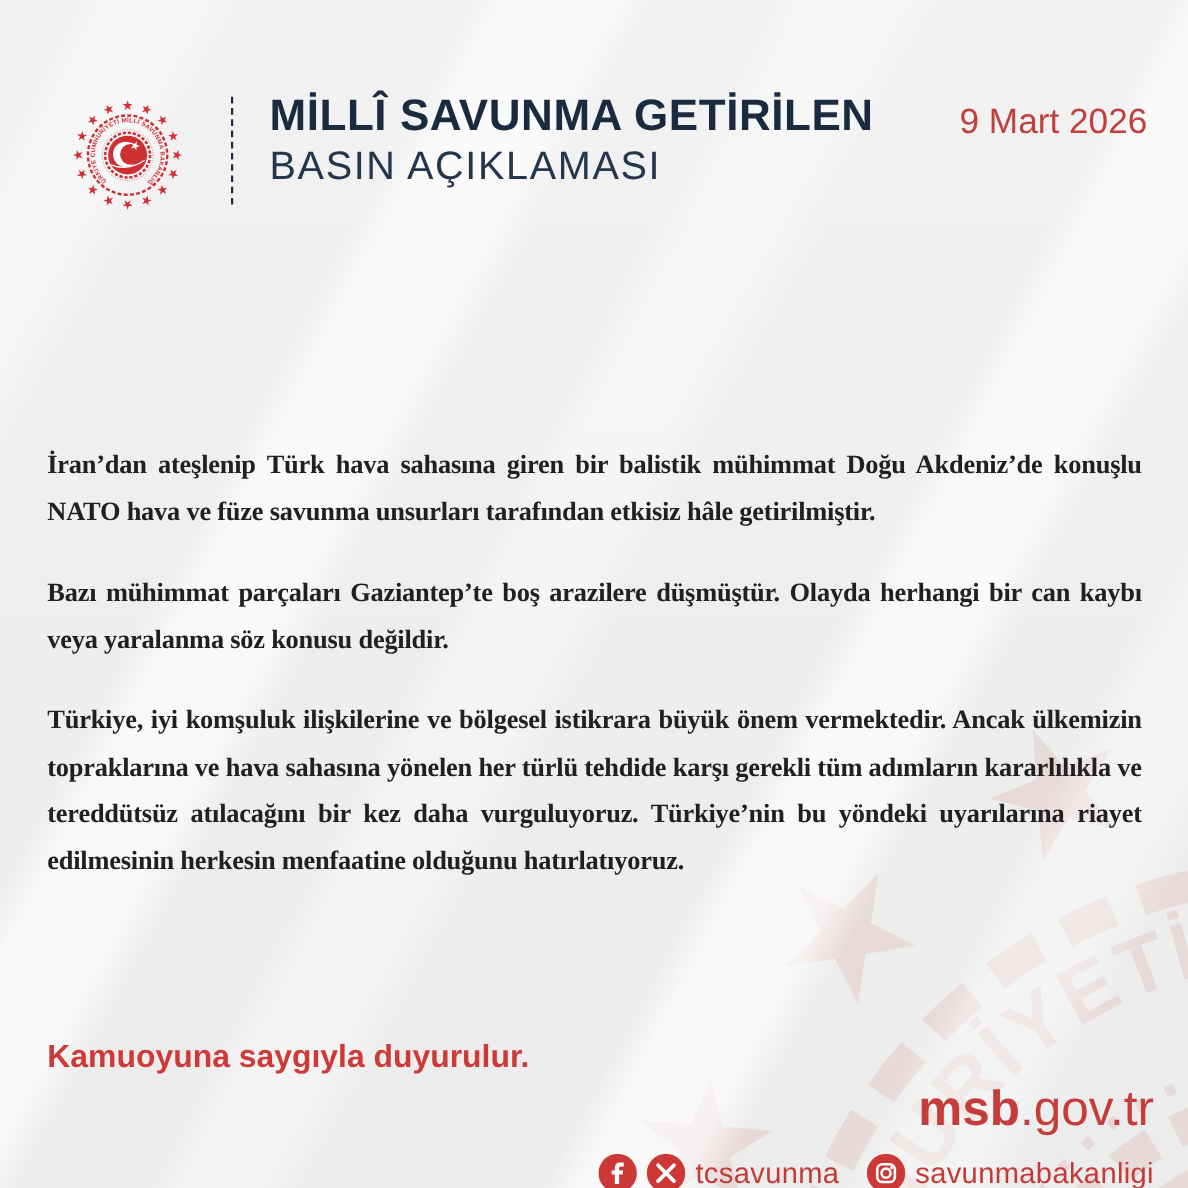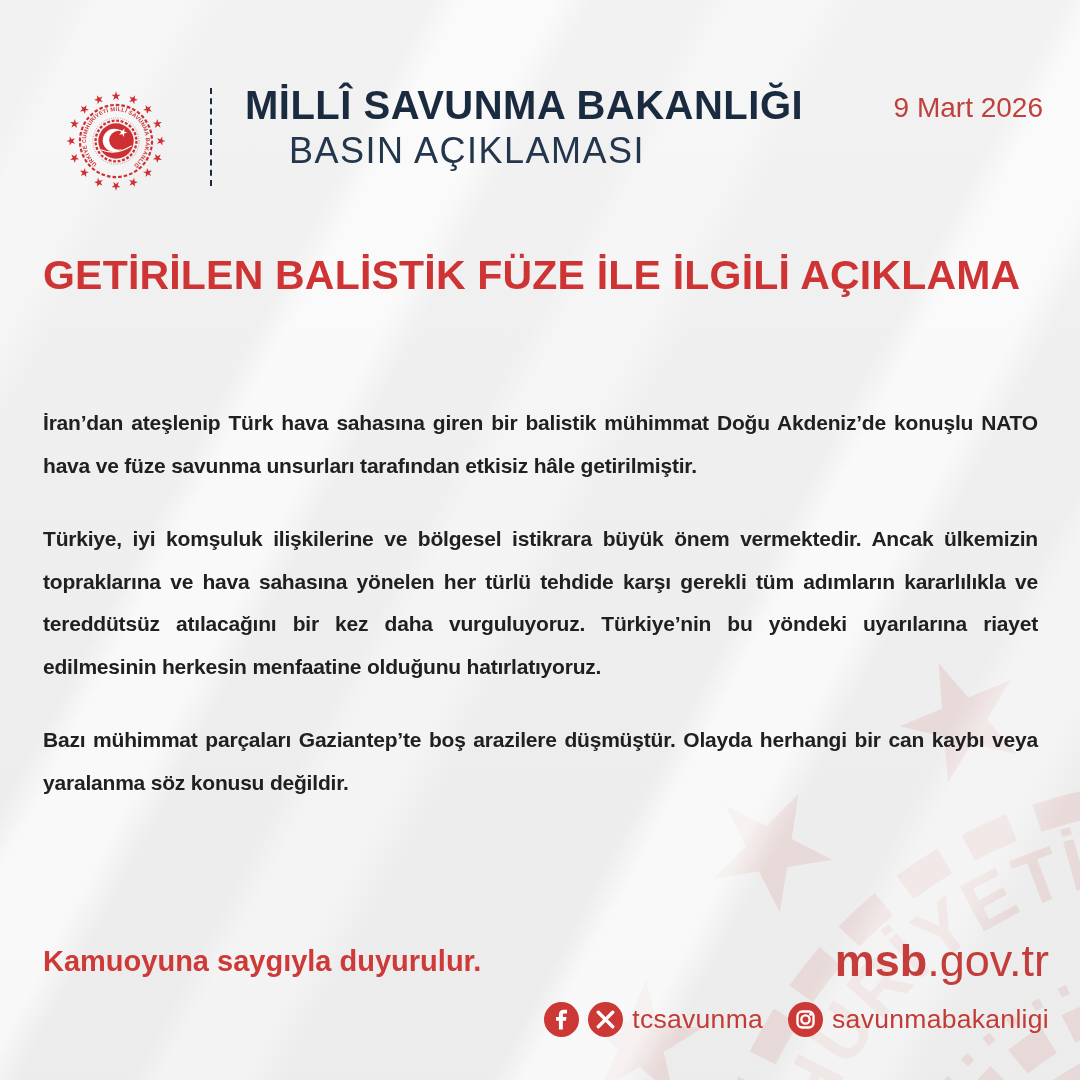--- a/index.html
+++ b/index.html
@@ -22,34 +22,34 @@
     position:absolute;left:290px;top:370px;width:1800px;height:1800px;
     z-index:1;color:#c0392b;opacity:.10;pointer-events:none;
   }
   .content{position:absolute;inset:0;z-index:3;}
   
   .header{position:absolute;left:43px;top:62px;right:37px;height:165px;}
   .logo{position:absolute;left:5px;top:11px;width:136px;height:136px;color:#ce2f33;}
   .hdr-divider{position:absolute;left:167px;top:26px;height:98px;width:0;border-left:2.5px dashed #1b2b3f;}
   .hdr-text{position:absolute;left:202px;top:20px;color:#1b2b3f;}
   .ministry{font-size:40px;font-weight:700;letter-spacing:.5px;line-height:46px;}
-  .subtitle{font-size:36px;font-weight:300;letter-spacing:1.5px;line-height:46px;color:#23364b;margin-left:44px;}
-  .date{position:absolute;right:0;top:30px;font-size:28px;font-weight:500;color:#c0403c;}
+  .subtitle{font-size:36px;font-weight:300;letter-spacing:1.5px;line-height:46px;color:#23364b;}
+  .date{position:absolute;right:0;top:30px;font-size:32px;font-weight:500;color:#c0403c;}
   
   .headline{position:absolute;left:43px;top:249px;right:30px;margin:0;
     color:#ce3434;font-size:41px;font-weight:800;letter-spacing:.2px;line-height:52px;}
   .headline span{display:block;}
   
   .bodytext{position:absolute;left:43px;right:42px;top:402px;}
-  .bodytext p{margin:0 0 31px 0;font-size:21px;line-height:42.5px;font-weight:700;
-    color:#202022;text-align:justify;letter-spacing:-.2px;}
+  .bodytext p{margin:0 0 31px 0;font-size:24px;line-height:42.5px;font-weight:700;
+    color:#202022;text-align:justify;letter-spacing:-.2px;font-family:Liberation Serif, serif;}
   
   .closing{position:absolute;left:43px;top:945px;font-size:29px;font-weight:700;color:#cd3a37;}
   .footer{position:absolute;right:31px;top:938px;text-align:right;}
-  .website{font-size:45px;color:#c53d3a;line-height:45px;}
+  .website{font-size:45px;color:#c53d3a;line-height:45px;margin-top:47px;}
   .website .wb{font-weight:800;}
   .website .wr{font-weight:400;}
   .social{margin-top:19px;display:flex;align-items:center;justify-content:flex-end;gap:9px;}
   .sicon{width:35px;height:35px;display:inline-block;}
   .sicon.ig{margin-left:16px;}
   .handle{font-size:26.5px;font-weight:500;color:#c43a36;letter-spacing:.3px;}
   .defs-svg{position:absolute;width:0;height:0;}
 </style>
 </head>
 <body>
@@ -102,34 +102,33 @@
   <div class="stripes"></div>
 
   <div class="content">
 
     <div class="header">
       <svg class="logo" viewBox="0 0 200 200">
           <use href="#seal"></use>
         </svg>
       <div class="hdr-divider"></div>
       <div class="hdr-text">
-        <div class="ministry">MİLLÎ SAVUNMA BAKANLIĞI</div>
+        <div class="ministry">MİLLÎ SAVUNMA GETİRİLEN</div>
         <div class="subtitle">BASIN AÇIKLAMASI</div>
       </div>
       <div class="date">9 Mart 2026</div>
     </div>
 
     <h1 class="headline">
-      <span>GETİRİLEN BALİSTİK FÜZE İLE İLGİLİ AÇIKLAMA</span>
     </h1>
 
     <div class="bodytext">
       <p>İran’dan ateşlenip Türk hava sahasına giren bir balistik mühimmat Doğu Akdeniz’de konuşlu NATO hava ve füze savunma unsurları tarafından etkisiz hâle getirilmiştir.</p>
+      <p>Bazı mühimmat parçaları Gaziantep’te boş arazilere düşmüştür. Olayda herhangi bir can kaybı veya yaralanma söz konusu değildir.</p>
       <p>Türkiye, iyi komşuluk ilişkilerine ve bölgesel istikrara büyük önem vermektedir. Ancak ülkemizin topraklarına ve hava sahasına yönelen her türlü tehdide karşı gerekli tüm adımların kararlılıkla ve tereddütsüz atılacağını bir kez daha vurguluyoruz. Türkiye’nin bu yöndeki uyarılarına riayet edilmesinin herkesin menfaatine olduğunu hatırlatıyoruz.</p>
-      <p>Bazı mühimmat parçaları Gaziantep’te boş arazilere düşmüştür. Olayda herhangi bir can kaybı veya yaralanma söz konusu değildir.</p>
     </div>
 
     <div class="closing">Kamuoyuna saygıyla duyurulur.</div>
 
     <div class="footer">
       <div class="website"><span class="wb">msb</span><span class="wr">.gov.tr</span></div>
       <div class="social">
         <span class="sicon">
           <svg viewBox="0 0 34 34" width="35" height="35">
             <circle cx="17" cy="17" r="17" fill="#cb3835"></circle>

